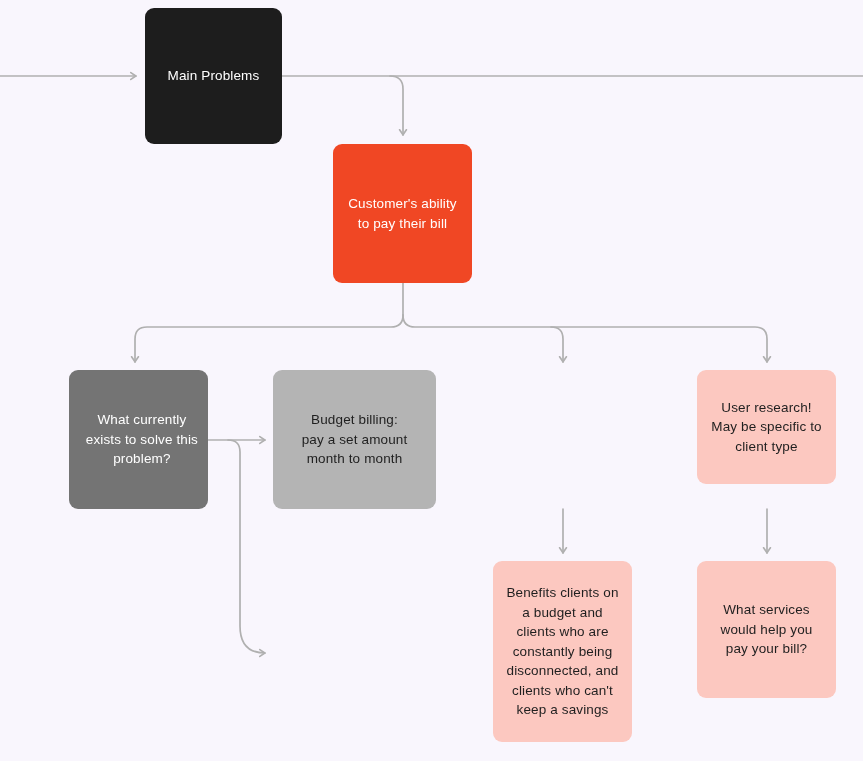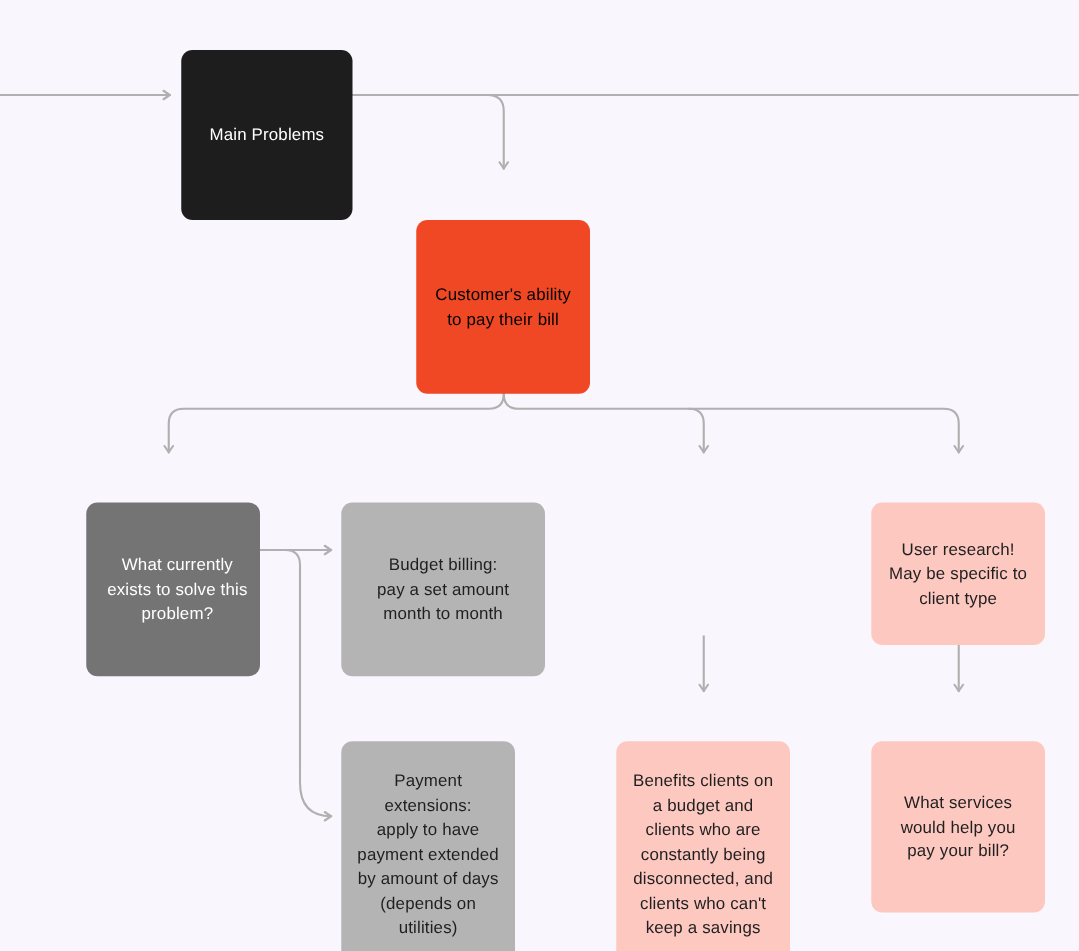--- a/index.html
+++ b/index.html
@@ -32,29 +32,28 @@
     display: flex;
     align-items: center;
     justify-content: center;
     text-align: center;
     box-sizing: border-box;
     padding: 8px 10px;
     font-size: 13.5px;
     line-height: 19.5px;
     letter-spacing: 0.01em;
     white-space: pre-line;
-    margin-top: 32px;
   }
   .node-root {
     background: #1d1d1d;
     color: #ffffff;
   }
   .node-primary {
     background: #f04724;
-    color: #000000;
+    color: #ffffff;
   }
   .node-dark-gray {
     background: #747474;
     color: #ffffff;
     justify-content: flex-end;
   }
   .node-light-gray {
     background: #b4b4b4;
     color: #1f1f1f;
   }
@@ -119,29 +118,20 @@
 month to month</span>
   </div>
 
 
   <div class="node node-pink" style="left:697px; top:370px; width:139px; height:114px;">
     <span>User research!
 May be specific to
 client type</span>
   </div>
 
-  <div class="node node-light-gray" style="left:273px; top:561px; width:139px; height:181px;">
-    <span>Payment
-extensions:
-apply to have
-payment extended
-by amount of days
-(depends on
-utilities)</span>
-  </div>
 
   <div class="node node-pink" style="left:493px; top:561px; width:139px; height:181px;">
     <span>Benefits clients on
 a budget and
 clients who are
 constantly being
 disconnected, and
 clients who can't
 keep a savings</span>
   </div>

